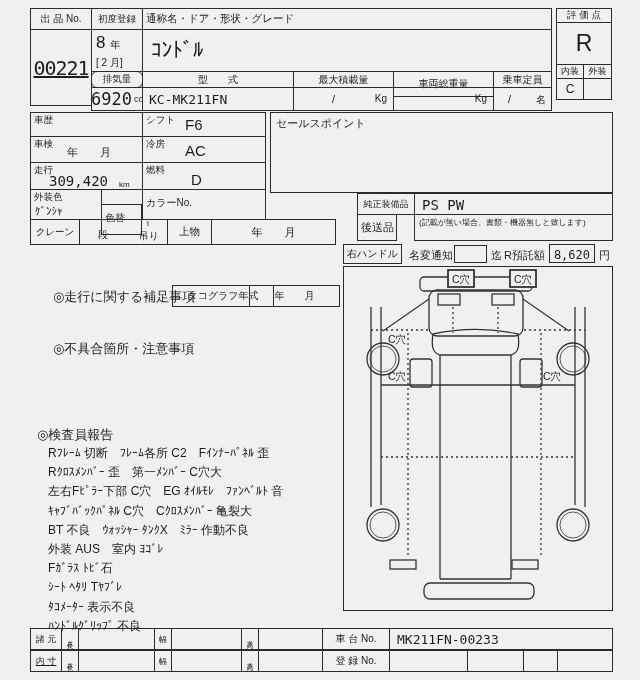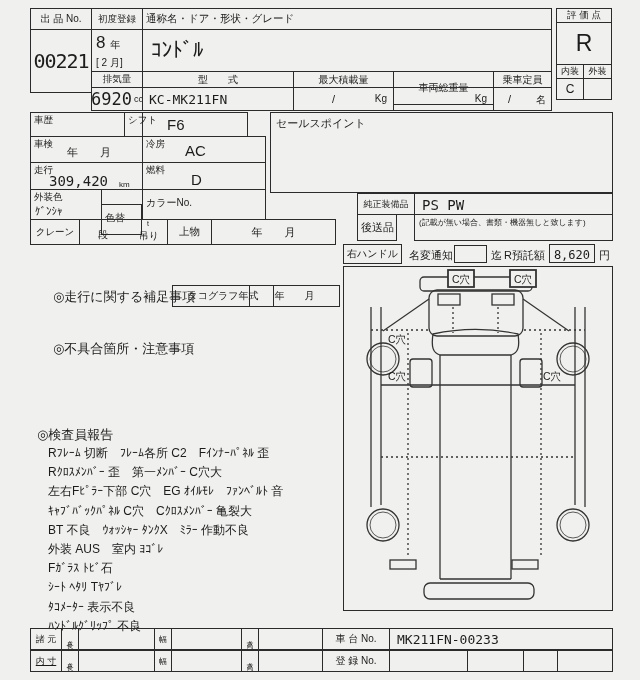--- a/index.html
+++ b/index.html
@@ -20,21 +20,21 @@
   svg text{font-family:"Liberation Sans","DejaVu Sans",sans-serif;}
 </style>
 </head>
 <body>
 
 <div class="sheet">
 
   <div class="box center" style="left:30px;top:8px;width:62px;height:22px;font-size:10px;">
       <span>出 品 No.</span>
     </div>
-  <div class="box center mono" style="left:30px;top:29px;width:62px;height:64px;font-size:20px;letter-spacing:-1px;">
+  <div class="box center mono" style="left:30px;top:29px;width:62px;height:77px;font-size:20px;letter-spacing:-1px;text-decoration:underline;">
       <span>00221</span>
     </div>
 
   <div class="box center" style="left:91px;top:8px;width:52px;height:22px;font-size:9.5px;">
       <span>初度登録</span>
     </div>
   <div class="box" style="left:91px;top:29px;width:52px;height:43px;">
     <div class="txt" style="left:4px;top:3px;font-size:17px;"><span>8</span> <span style="font-size:10px;">年</span></div>
     <div class="txt" style="left:4px;top:26px;font-size:10px;">[ 2 月]</div>
   </div>
@@ -58,21 +58,21 @@
   <div class="box center" style="left:583px;top:64px;width:29px;height:15px;font-size:9px;">
       <span>外装</span>
     </div>
   <div class="box center" style="left:556px;top:78px;width:28px;height:22px;font-size:12px;">
       <span>C</span>
     </div>
   <div class="box center" style="left:583px;top:78px;width:29px;height:22px;font-size:12px;">
       <span></span>
     </div>
 
-  <div class="box center" style="left:91px;top:71px;width:52px;height:17px;font-size:9.5px;">
+  <div class="box center" style="left:91px;top:71px;width:52px;height:17px;font-size:9.5px;border-radius:6px;">
       <span>排気量</span>
     </div>
   <div class="box center" style="left:91px;top:87px;width:52px;height:24px;">
       <span class="mono" style="font-size:17px;">6920</span>
       <span style="font-size:9px;margin-left:2px;">cc</span>
     </div>
 
   <div class="box center" style="left:142px;top:71px;width:152px;height:17px;font-size:10px;">
       <span>型　　式</span>
     </div>
@@ -81,39 +81,39 @@
     </div>
 
   <div class="box center" style="left:293px;top:71px;width:101px;height:17px;font-size:10px;">
       <span>最大積載量</span>
     </div>
   <div class="box" style="left:293px;top:87px;width:101px;height:24px;">
     <span class="txt" style="left:38px;top:5px;font-size:11px;">/</span>
     <span class="txt" style="right:6px;top:5px;font-size:10px;">Kg</span>
   </div>
 
-  <div class="box center" style="left:393px;top:71px;width:101px;height:34px;font-size:10px;">
+  <div class="box center" style="left:393px;top:71px;width:101px;height:26px;font-size:10px;">
       <span>車両総重量</span>
     </div>
   <div class="box" style="left:393px;top:87px;width:101px;height:24px;">
       <span class="txt" style="right:6px;top:5px;font-size:10px;">Kg</span>
     </div>
 
   <div class="box center" style="left:493px;top:71px;width:59px;height:17px;font-size:10px;">
       <span>乗車定員</span>
     </div>
   <div class="box" style="left:493px;top:87px;width:59px;height:24px;">
     <span class="txt" style="left:14px;top:5px;font-size:11px;">/</span>
     <span class="txt" style="right:5px;top:5px;font-size:10px;">名</span>
   </div>
 
   <div class="box" style="left:30px;top:112px;width:113px;height:25px;">
       <span class="cell-label">車歴</span>
     </div>
-  <div class="box" style="left:124px;top:112px;width:124px;height:25px;">
+  <div class="box" style="left:142px;top:112px;width:124px;height:25px;">
     <span class="cell-label">シフト</span>
     <span class="txt" style="left:42px;top:3px;font-size:15px;">F6</span>
   </div>
 
   <div class="box" style="left:30px;top:136px;width:113px;height:27px;">
     <span class="cell-label">車検</span>
     <span class="txt" style="left:36px;top:8px;font-size:11px;">年　　月</span>
   </div>
   <div class="box" style="left:142px;top:136px;width:124px;height:27px;">
     <span class="cell-label">冷房</span>

